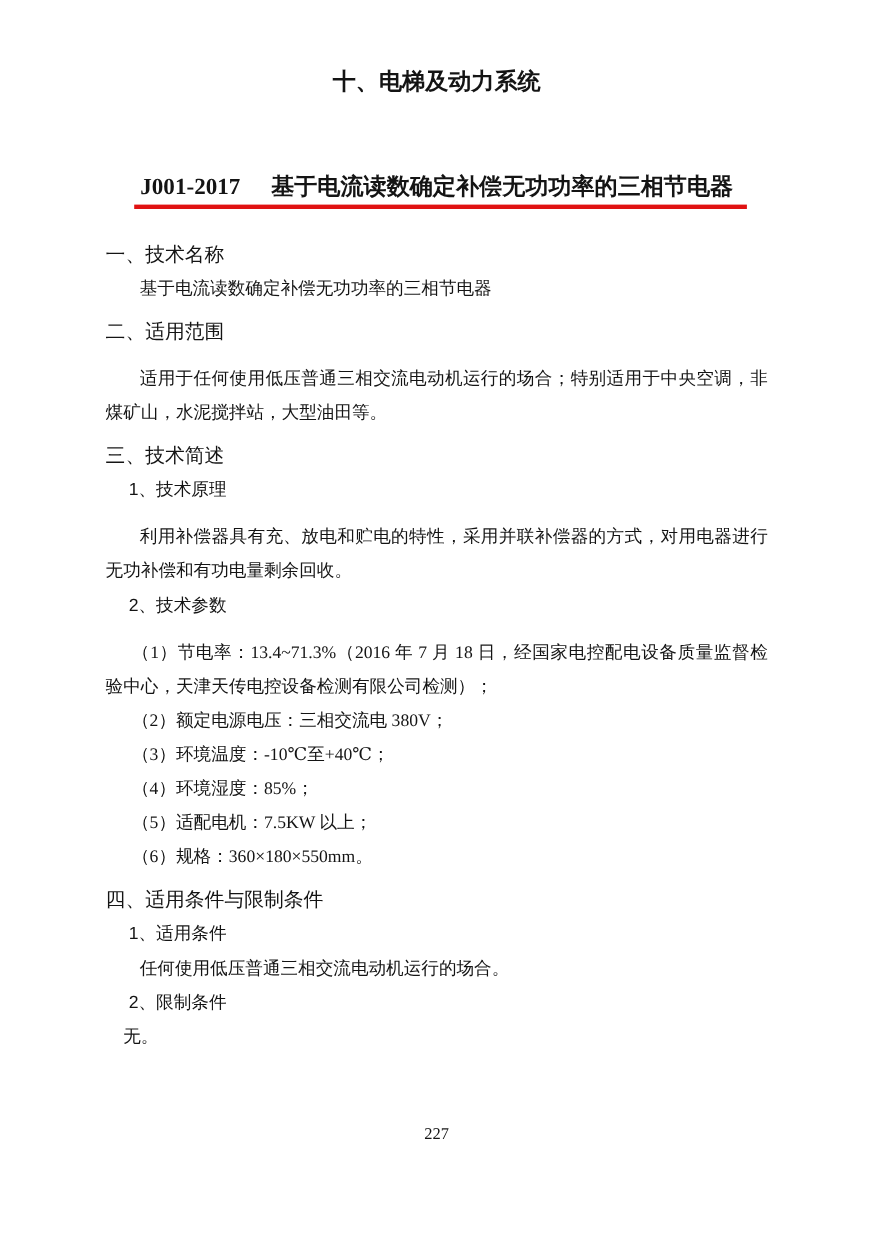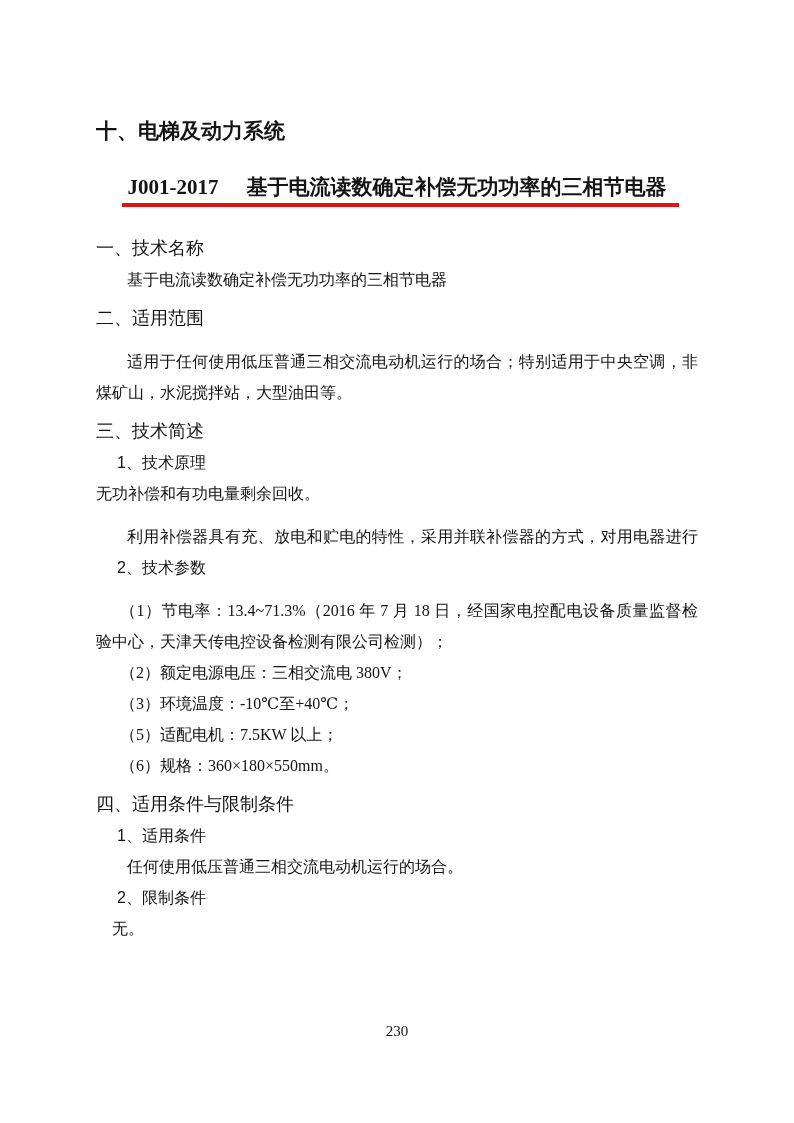--- a/index.html
+++ b/index.html
@@ -8,28 +8,29 @@
     background: #ffffff;
     color: #141414;
     font-family: "Liberation Serif", "DejaVu Serif", serif;
     position: relative;
     overflow: hidden;
   }
   .page { padding: 0 96px; }
 
   .chapter-title {
     margin: 0;
-    padding-top: 118px;
+    padding-top: 62px;
     font-size: 21px;
     line-height: 26px;
+    text-align: center;
     font-weight: bold;
     font-family: "Liberation Sans", "DejaVu Sans", sans-serif;
   }
 
-  .entry { margin-top: 30px; }
+  .entry { margin-top: 68px; }
   .entry-line {
     text-align: center;
     font-size: 21px;
     line-height: 26px;
     font-weight: bold;
     white-space: nowrap;
   }
   .entry-code {
     font-family: "Liberation Serif", "DejaVu Serif", serif;
     margin-right: 28px;
@@ -104,37 +105,38 @@
   <div class="section">
     <h2 class="section-heading" data-bind="sections.1.heading">二、适用范围</h2>
     <div class="line indent2 fill" data-bind="sections.1.lines.0">适用于任何使用低压普通三相交流电动机运行的场合；特别适用于中央空调，非</div>
     <div class="line" data-bind="sections.1.lines.1">煤矿山，水泥搅拌站，大型油田等。</div>
   </div>
 
   <div class="section">
     <h2 class="section-heading" data-bind="sections.2.heading">三、技术简述</h2>
 
     <h3 class="subheading" data-bind="sections.2.subsections.0.subheading">1、技术原理</h3>
+    <div class="line indent2 fill" data-bind="sections.2.subsections.0.lines.0">利用补偿器具有充、放电和贮电的特性，采用并联补偿器的方式，对用电器进行</div>
     <div class="line" data-bind="sections.2.subsections.0.lines.1">无功补偿和有功电量剩余回收。</div>
-    <div class="line indent2 fill" data-bind="sections.2.subsections.0.lines.0">利用补偿器具有充、放电和贮电的特性，采用并联补偿器的方式，对用电器进行</div>
 
     <h3 class="subheading" data-bind="sections.2.subsections.1.subheading">2、技术参数</h3>
     <div class="line indent-item fill" data-bind="sections.2.subsections.1.lines.0">（1）节电率：13.4~71.3%（2016 年 7 月 18 日，经国家电控配电设备质量监督检</div>
     <div class="line" data-bind="sections.2.subsections.1.lines.1">验中心，天津天传电控设备检测有限公司检测）；</div>
     <div class="line indent-item" data-bind="sections.2.subsections.1.lines.2">（2）额定电源电压：三相交流电 380V；</div>
     <div class="line indent-item" data-bind="sections.2.subsections.1.lines.3">（3）环境温度：-10℃至+40℃；</div>
+    <div class="line indent-item" data-bind="sections.2.subsections.1.lines.4">（4）环境湿度：85%；</div>
     <div class="line indent-item" data-bind="sections.2.subsections.1.lines.5">（5）适配电机：7.5KW 以上；</div>
     <div class="line indent-item" data-bind="sections.2.subsections.1.lines.6">（6）规格：360×180×550mm。</div>
   </div>
 
   <div class="section">
     <h2 class="section-heading" data-bind="sections.3.heading">四、适用条件与限制条件</h2>
 
     <h3 class="subheading" data-bind="sections.3.subsections.0.subheading">1、适用条件</h3>
     <div class="line indent2" data-bind="sections.3.subsections.0.lines.0">任何使用低压普通三相交流电动机运行的场合。</div>
 
     <h3 class="subheading" data-bind="sections.3.subsections.1.subheading">2、限制条件</h3>
     <div class="line indent1" data-bind="sections.3.subsections.1.lines.0">无。</div>
   </div>
 
 </div>
 
-<div class="page-number" data-bind="page.page_number">230</div>
+<div class="page-number" data-bind="page.page_number">227</div>
 
 </body></html>

